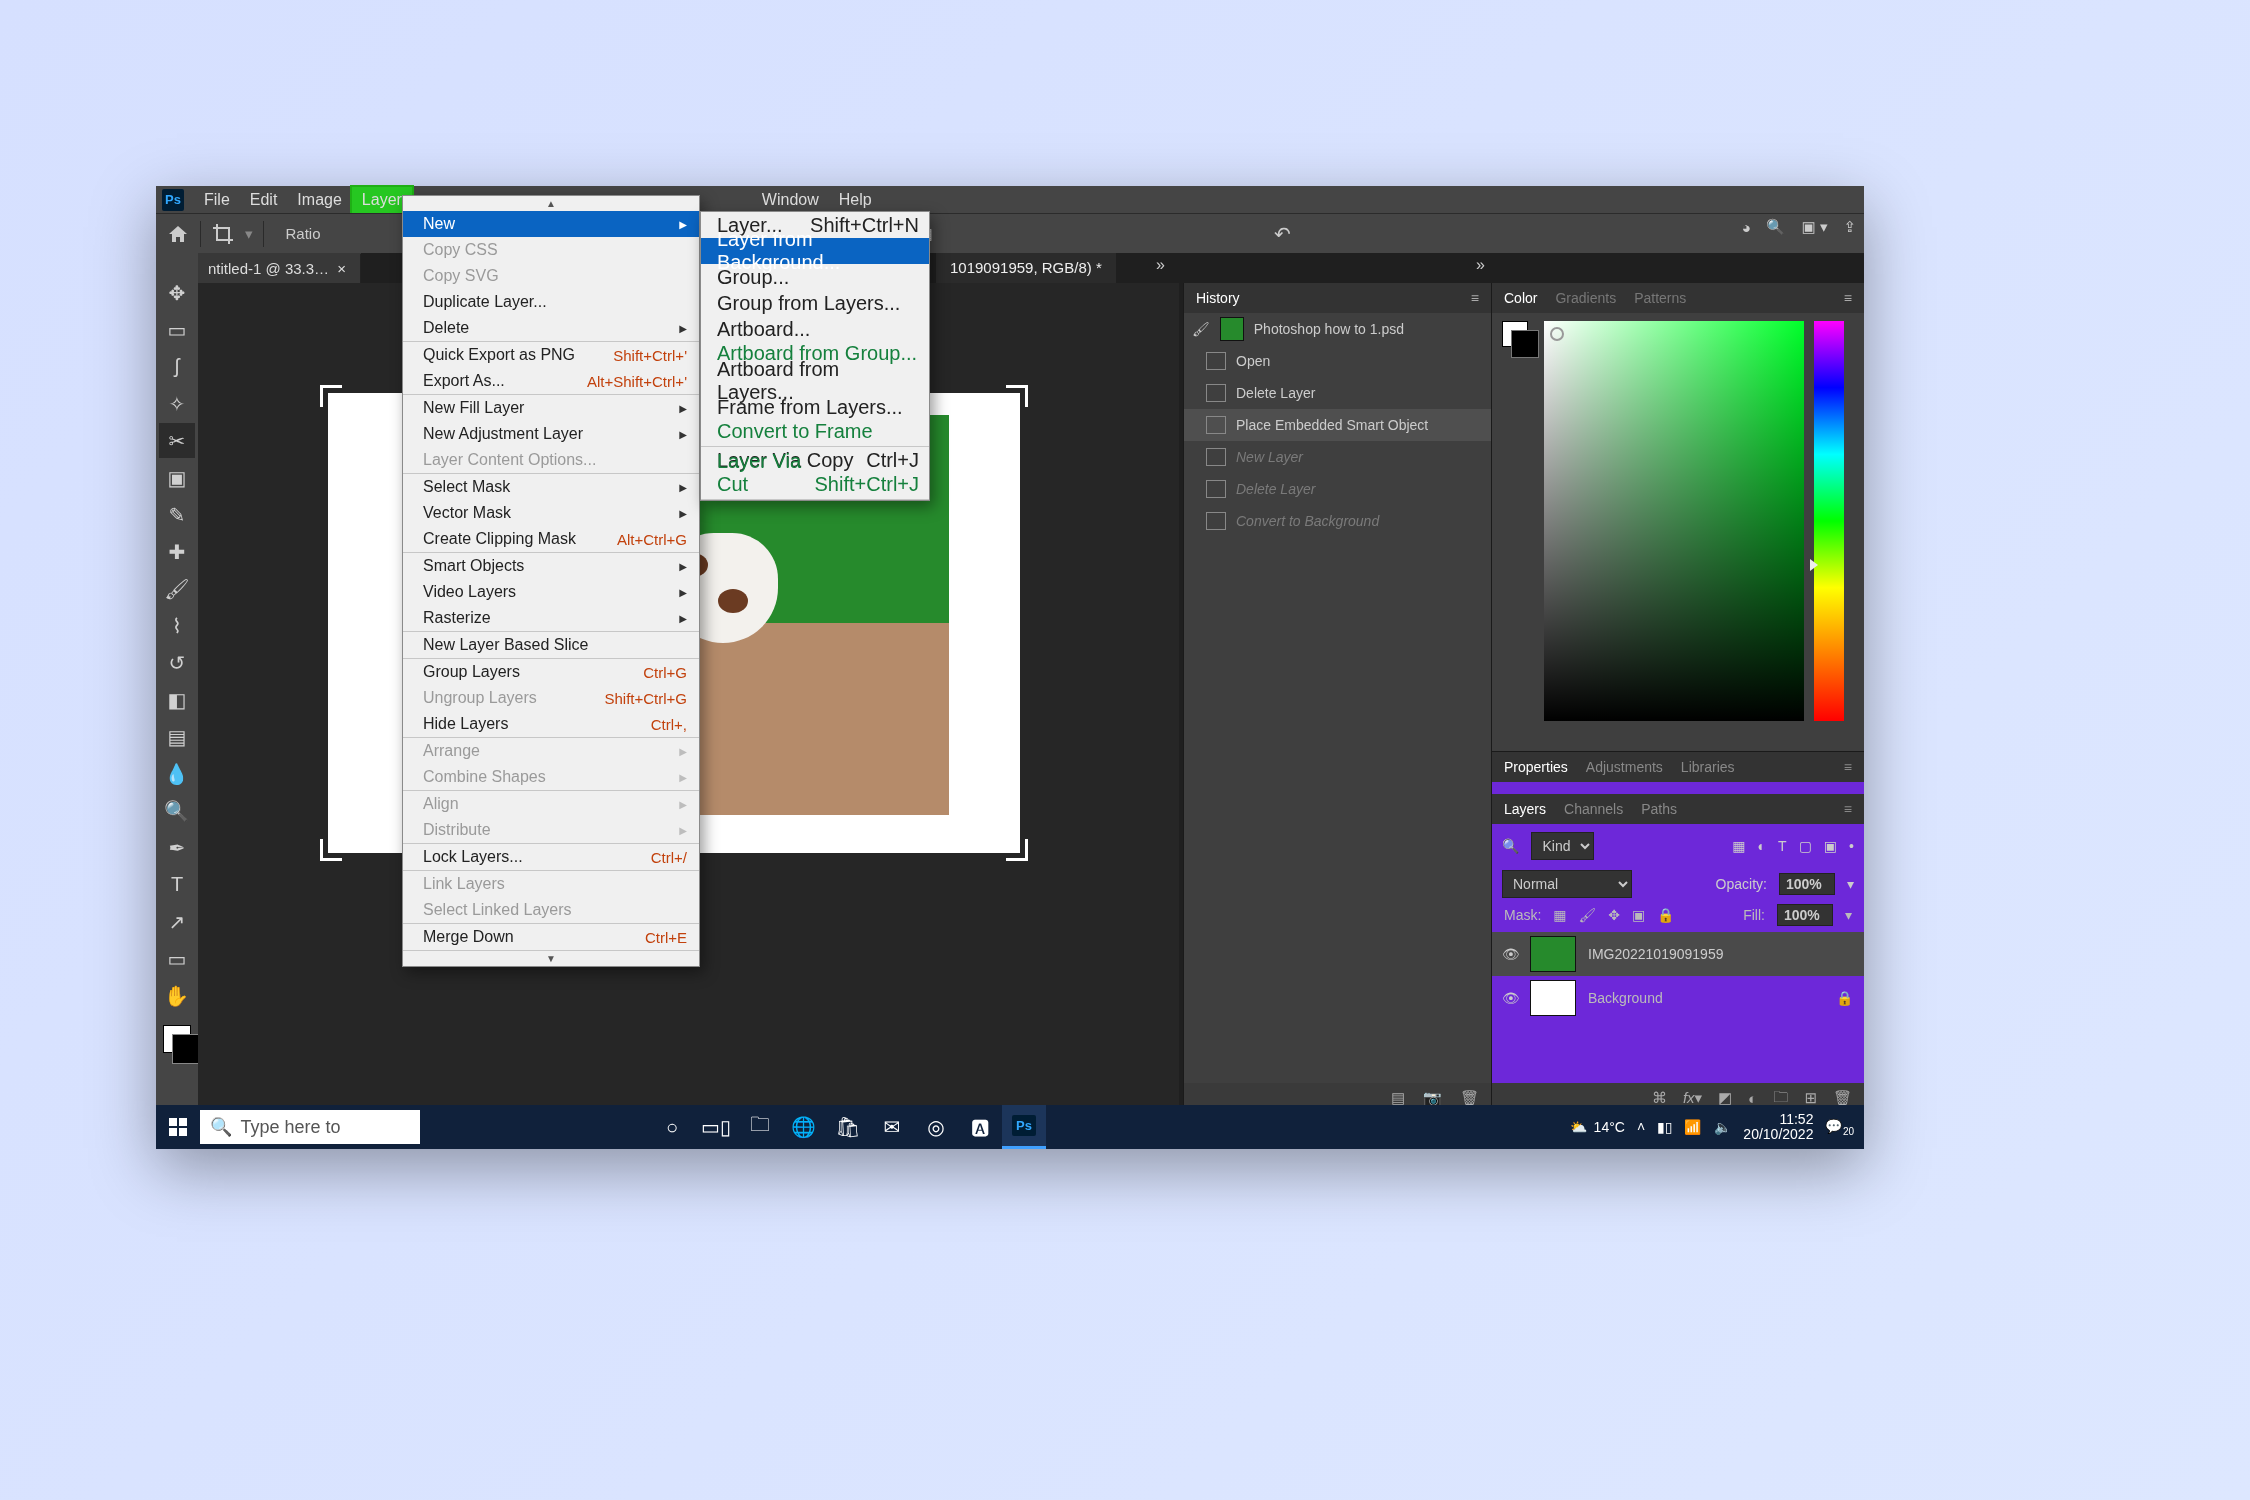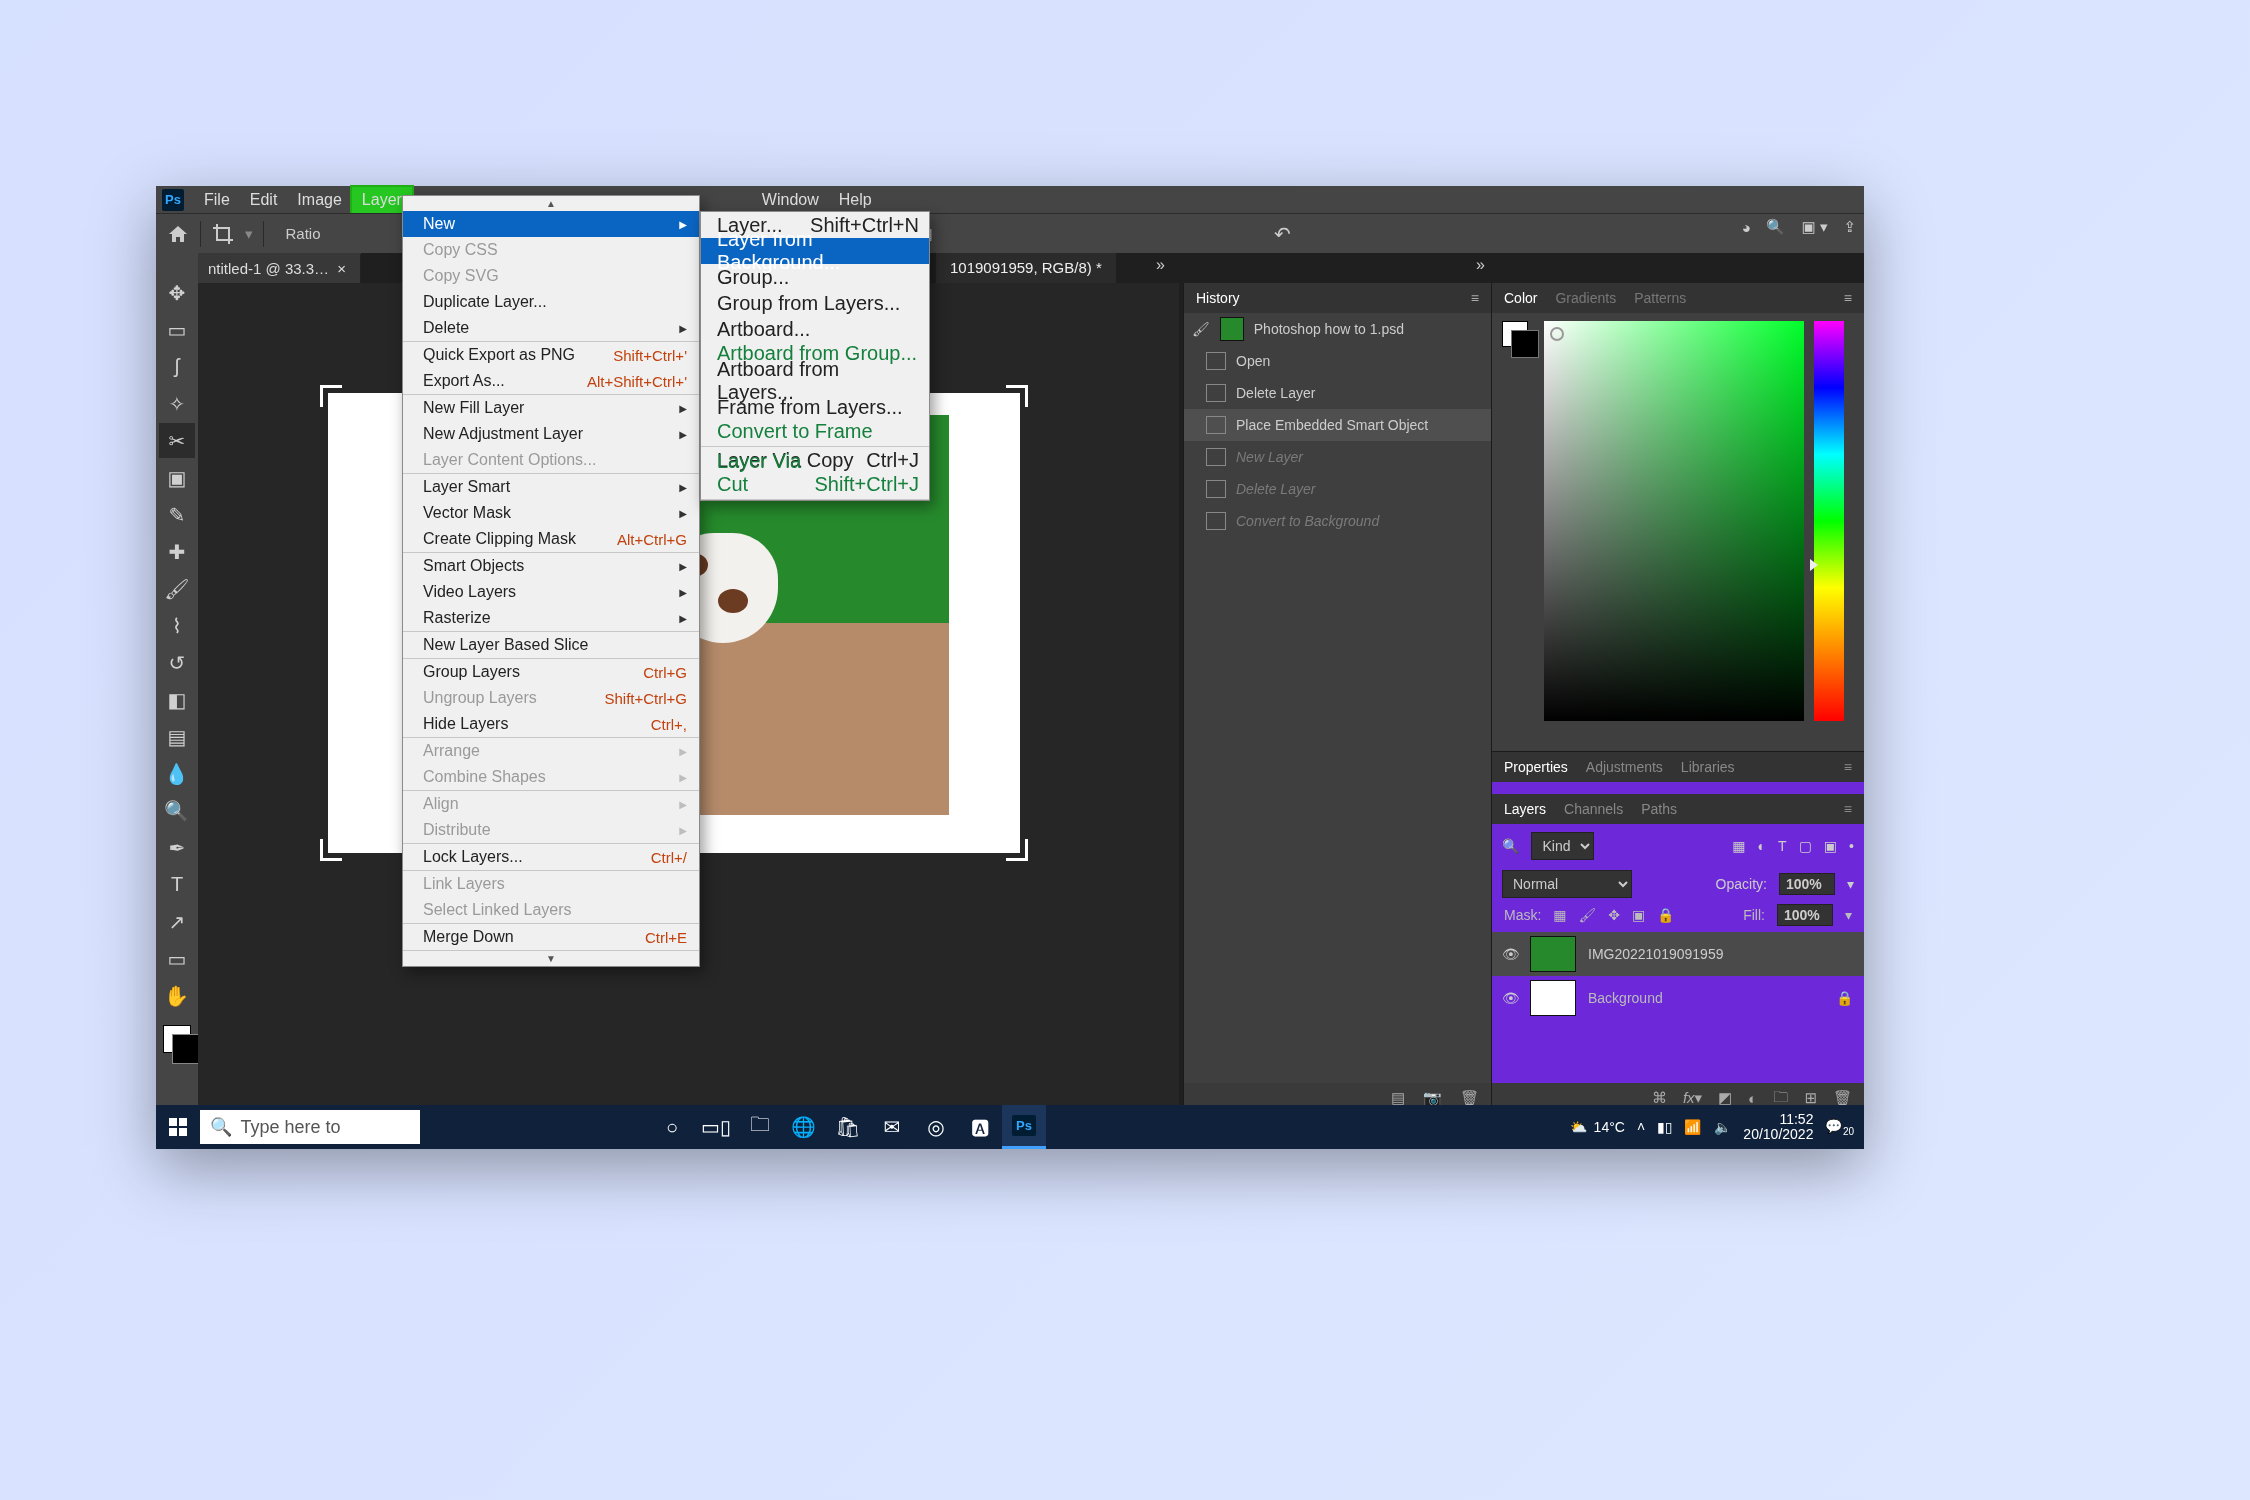--- a/index.html
+++ b/index.html
@@ -267,21 +267,21 @@
           </div>
           <div class="mi sub">
             <span>New Adjustment Layer</span>
           </div>
           <div class="mi dis">
             <span>Layer Content Options...</span>
           </div>
         </div>
         <div class="grp">
           <div class="mi sub">
-            <span>Layer Smart</span>
+            <span>Select Mask</span>
           </div>
           <div class="mi sub">
             <span>Vector Mask</span>
           </div>
           <div class="mi">
             <span>Create Clipping Mask</span>
             <span class="sc">Alt+Ctrl+G</span>
           </div>
         </div>
         <div class="grp">

